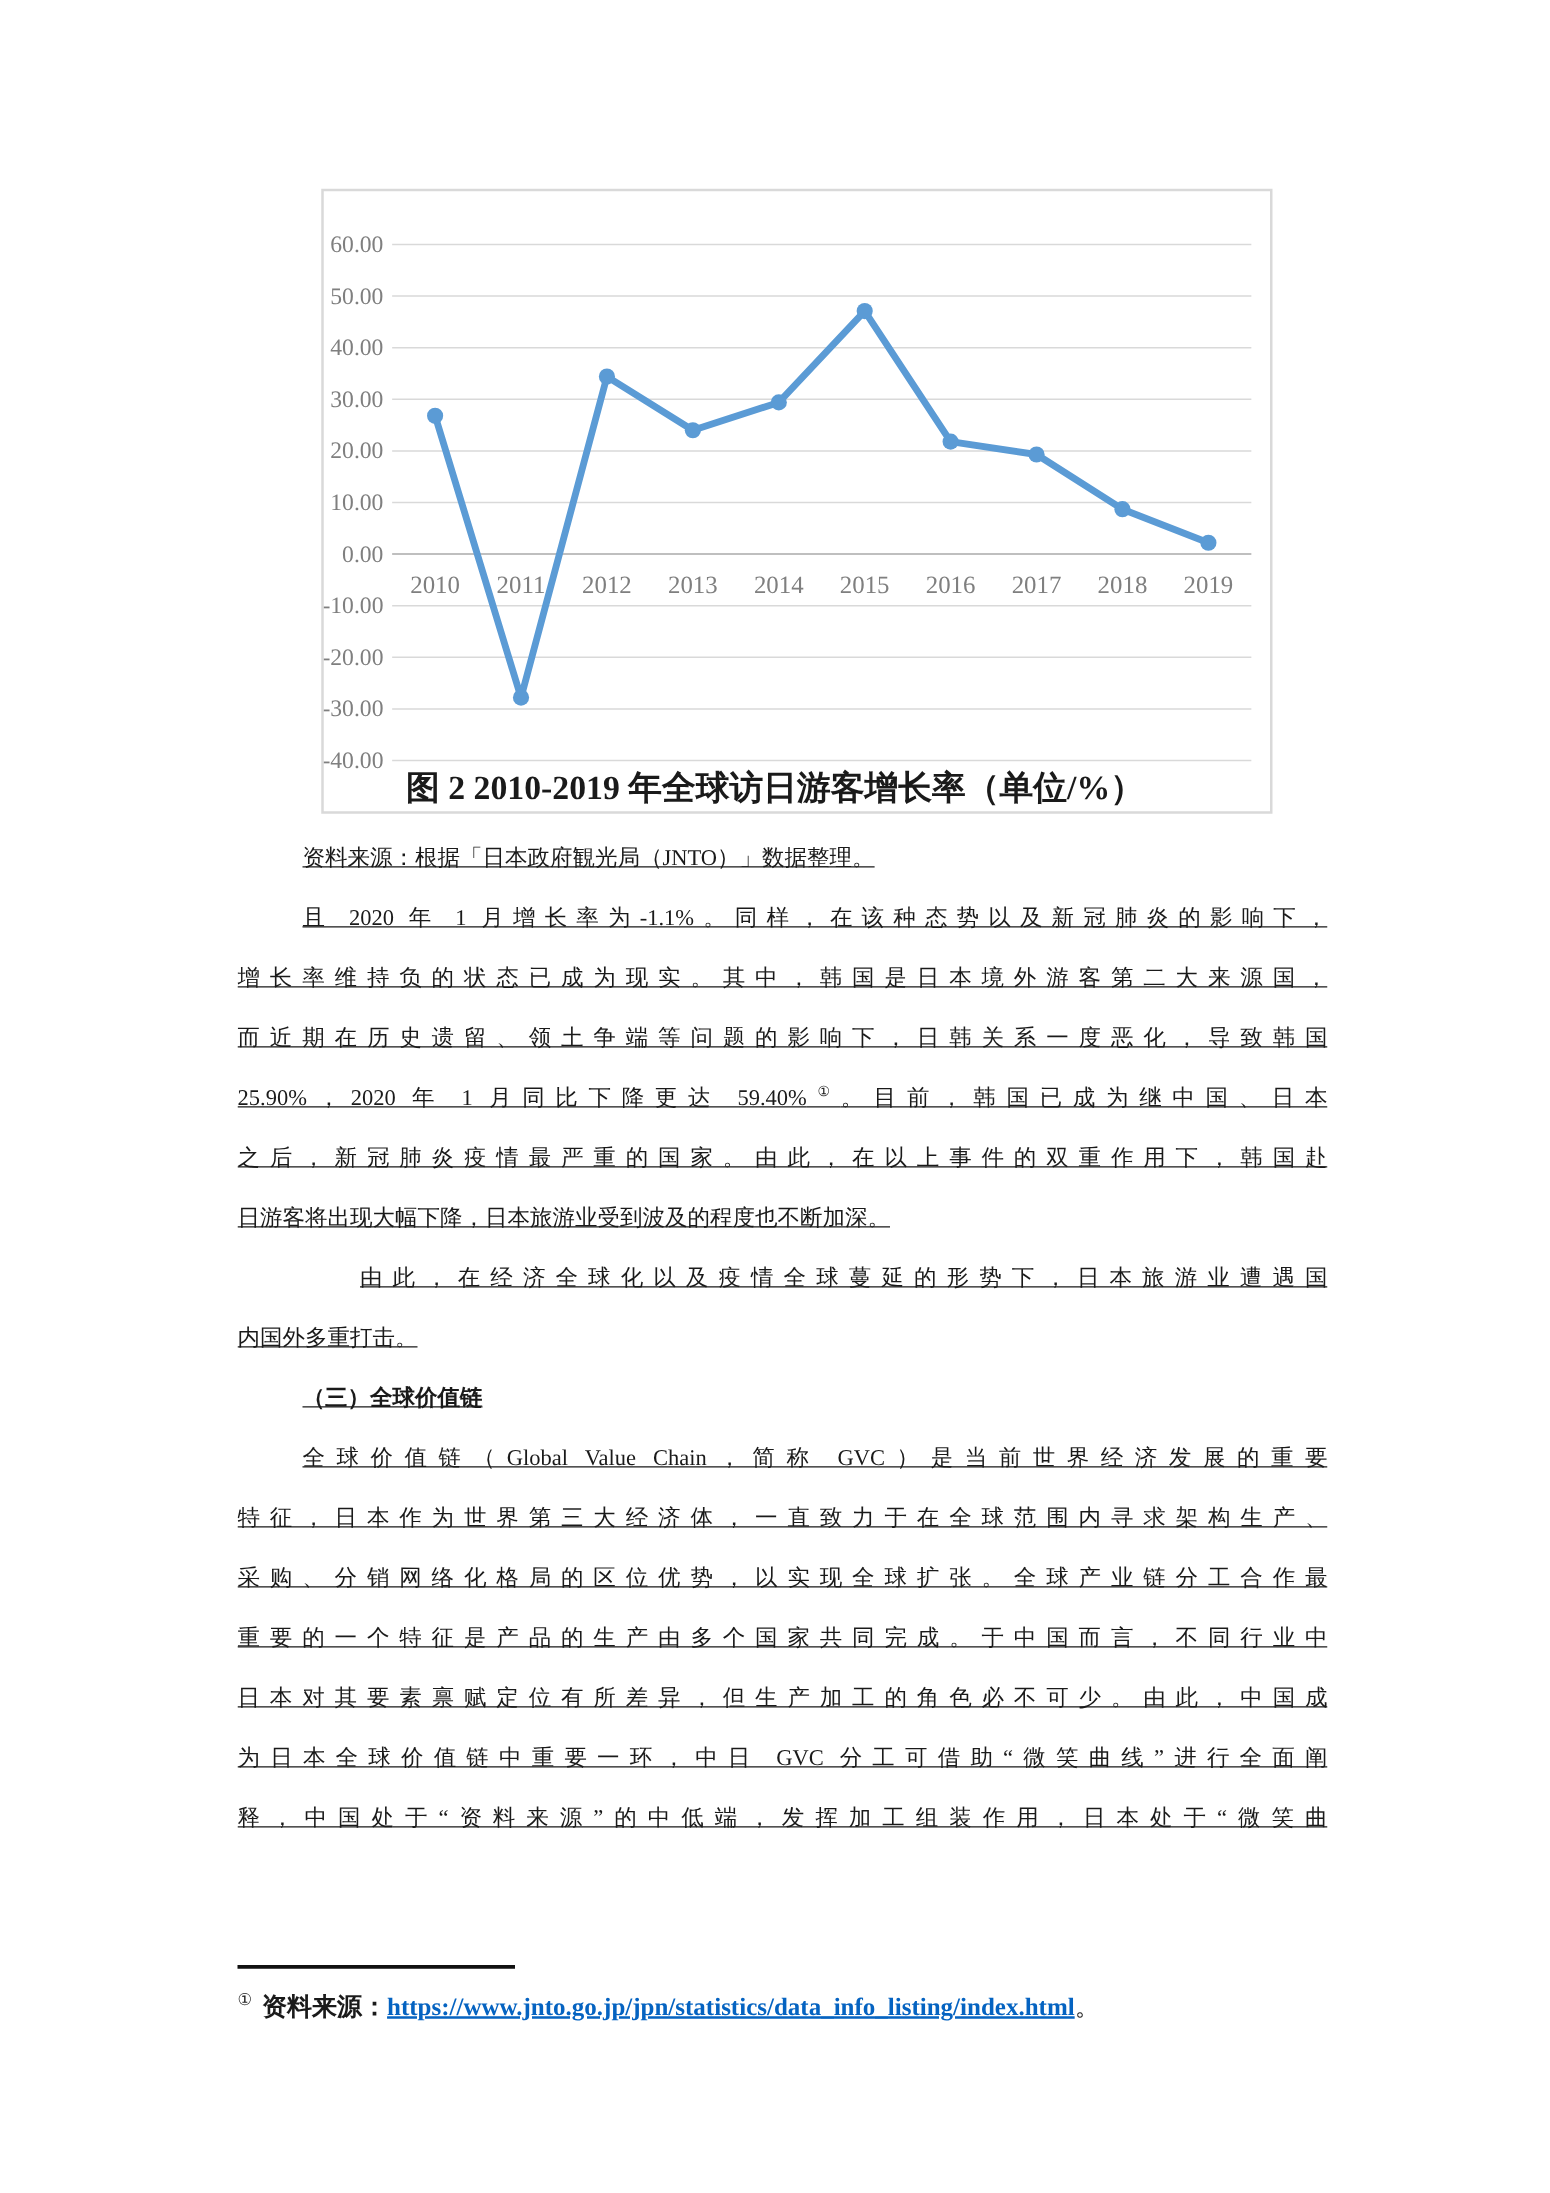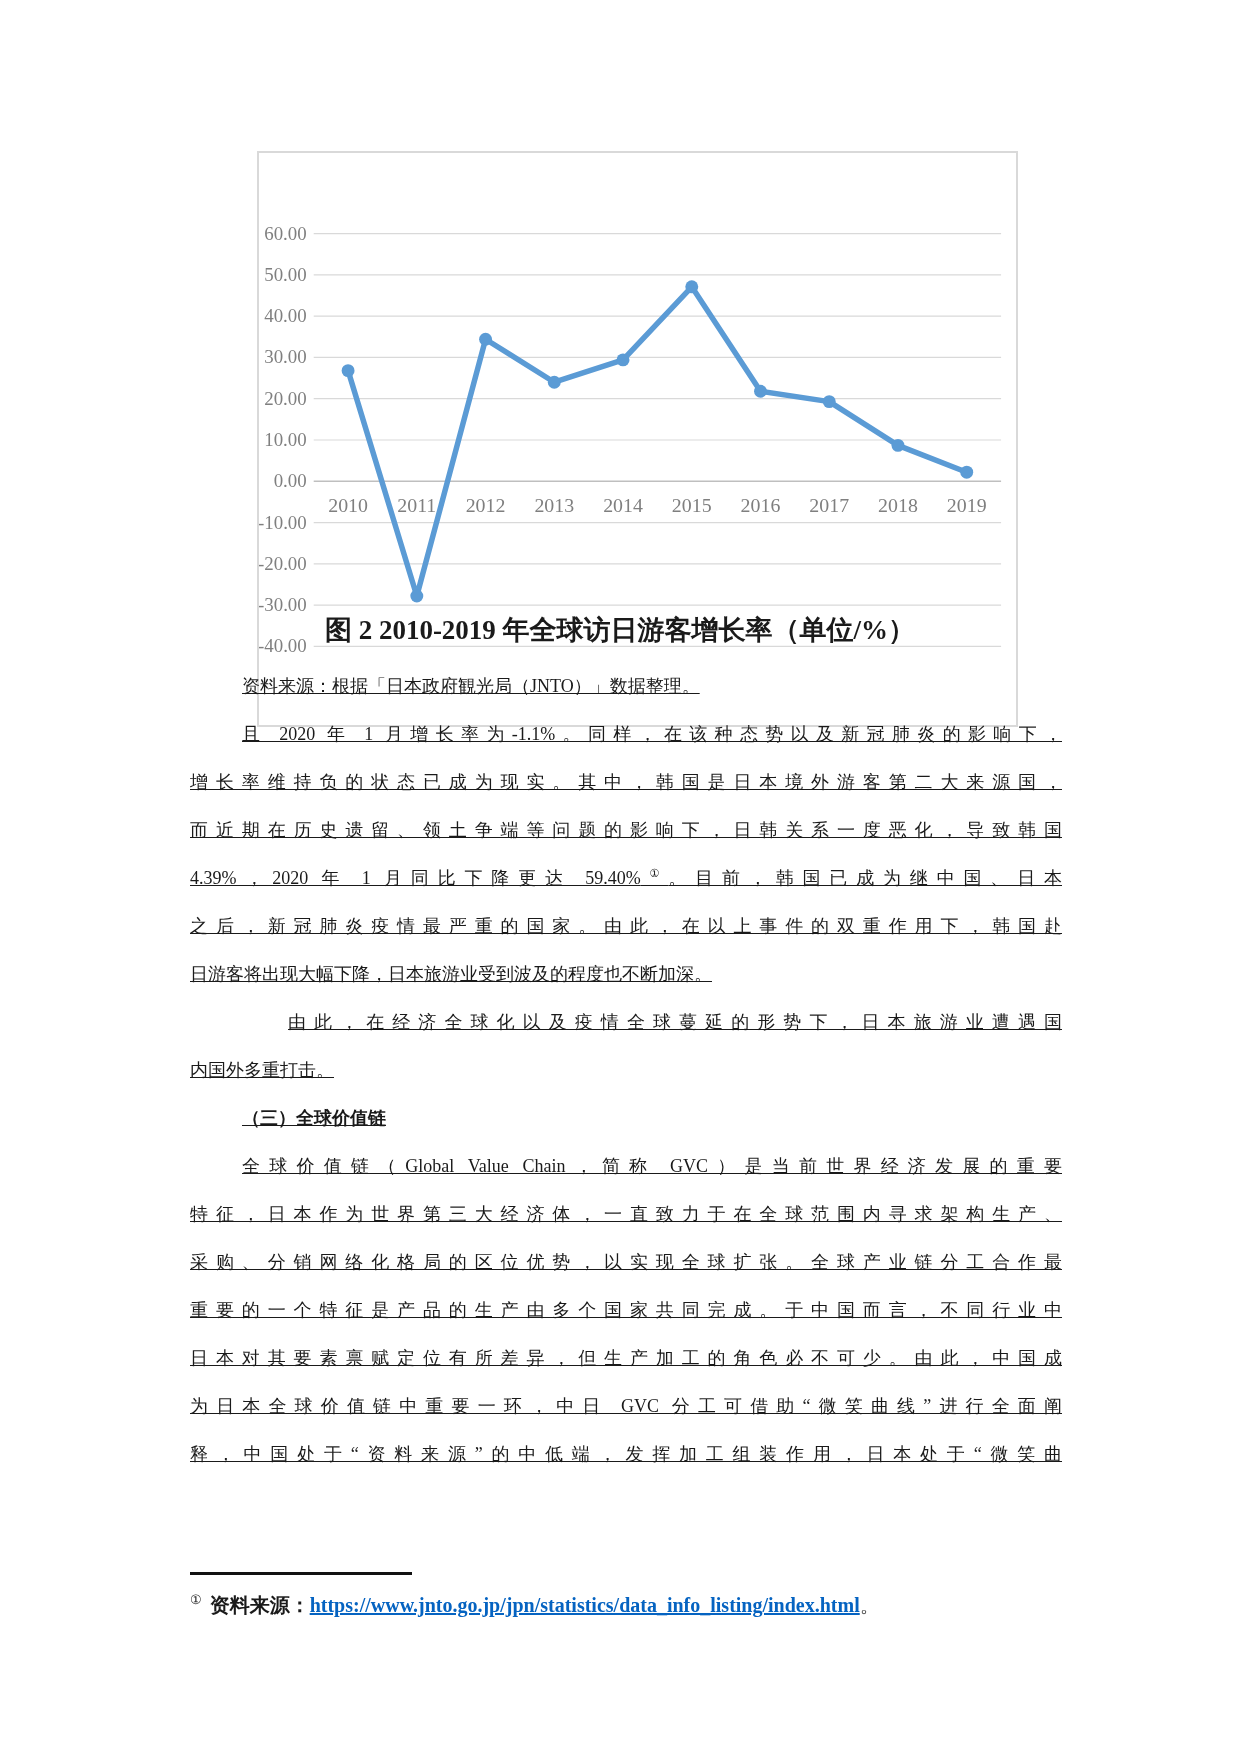--- a/index.html
+++ b/index.html
@@ -3,21 +3,21 @@
 <meta charset="utf-8">
 <style>
   * { margin:0; padding:0; box-sizing:border-box; }
   html,body { background:#9a9a9a; }
   .page {
     position:relative; width:1240px; height:1754px; margin:0 auto;
     background:#ffffff; overflow:hidden;
     font-family:"Liberation Serif","DejaVu Serif",serif; color:#1a1a1a;
   }
   .chart-box {
-    position:absolute; left:257px; top:151px; width:761px; height:576px;
+    position:absolute; left:257px; top:151px; width:761px; height:500px;
     border:2px solid #d9d9d9; background:#ffffff;
   }
   .chart-box svg { display:block; width:100%; height:100%; }
   .caption {
     position:absolute; left:0; top:610px; width:100%;
     text-align:center; font-weight:bold; font-size:27px; line-height:40px;
   }
   .body-text {
     position:absolute; left:190px; top:662px; width:872px;
     font-size:18px;
@@ -92,21 +92,21 @@
       </svg>
   </div>
 
   <div class="caption">图 2 2010-2019 年全球访日游客增长率（单位/%）</div>
 
   <div class="body-text" id="body-text">
     <div class="bline" style="text-indent:52px">资料来源：根据「日本政府観光局（JNTO）」数据整理。</div>
   <div class="bline j" style="text-indent: 52px;"><span>且 2020 年 1 月增长率为-1.1%。同样，在该种态势以及新冠肺炎的影响下，</span></div>
       <div class="bline j"><span>增长率维持负的状态已成为现实。其中，韩国是日本境外游客第二大来源国，</span></div>
       <div class="bline j"><span>而近期在历史遗留、领土争端等问题的影响下，日韩关系一度恶化，导致韩国</span></div>
-      <div class="bline j"><span>4.39%，2020 年 1 月同比下降更达 59.40%</span><sup>①</sup><span>。目前，韩国已成为继中国、日本</span></div>
+      <div class="bline j"><span>25.90%，2020 年 1 月同比下降更达 59.40%</span><sup>①</sup><span>。目前，韩国已成为继中国、日本</span></div>
       <div class="bline j"><span>之后，新冠肺炎疫情最严重的国家。由此，在以上事件的双重作用下，韩国赴</span></div>
       <div class="bline"><span>日游客将出现大幅下降，日本旅游业受到波及的程度也不断加深。</span></div>
       <div class="bline j" style="text-indent: 98px;"><span>由此，在经济全球化以及疫情全球蔓延的形势下，日本旅游业遭遇国</span></div>
       <div class="bline"><span>内国外多重打击。</span></div>
       <div class="bline heading" style="text-indent: 52px;"><span>（三）全球价值链</span></div>
       <div class="bline j" style="text-indent: 52px;"><span>全球价值链（Global Value Chain，简称 GVC）是当前世界经济发展的重要</span></div>
       <div class="bline j"><span>特征，日本作为世界第三大经济体，一直致力于在全球范围内寻求架构生产、</span></div>
       <div class="bline j"><span>采购、分销网络化格局的区位优势，以实现全球扩张。全球产业链分工合作最</span></div>
       <div class="bline j"><span>重要的一个特征是产品的生产由多个国家共同完成。于中国而言，不同行业中</span></div>
       <div class="bline j"><span>日本对其要素禀赋定位有所差异，但生产加工的角色必不可少。由此，中国成</span></div>

